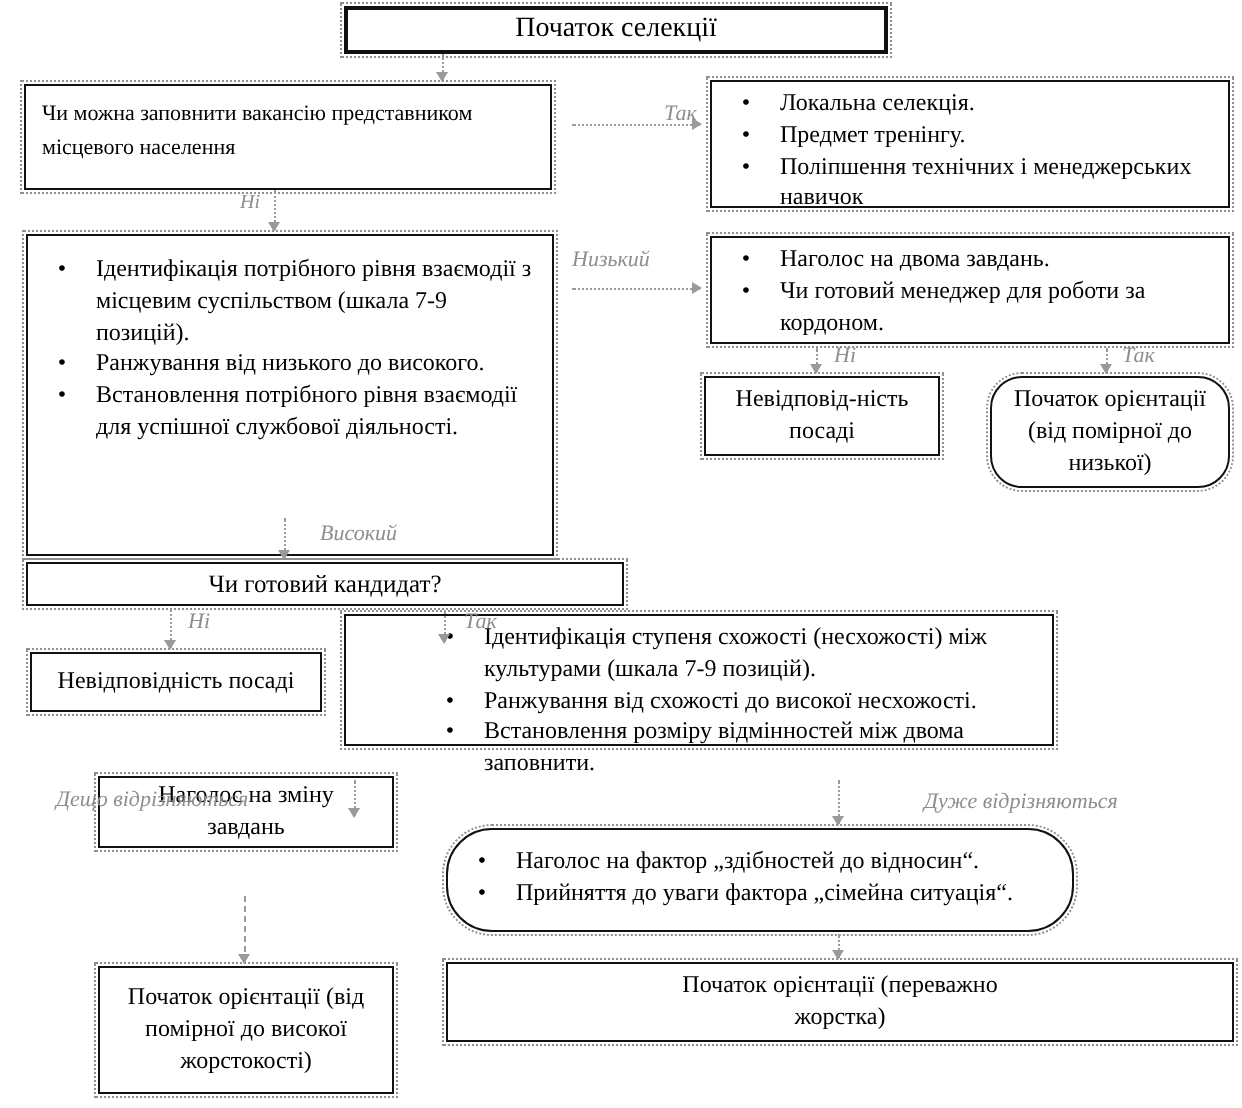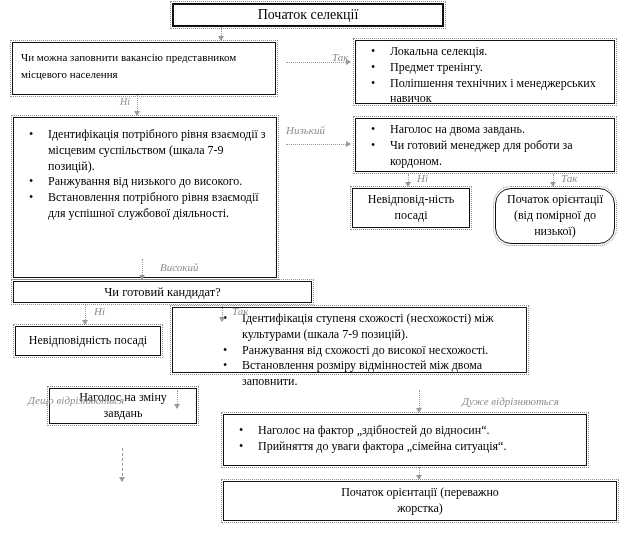--- a/index.html
+++ b/index.html
@@ -109,29 +109,32 @@
       </div>
     <div class="bi">
         <span>Встановлення розміру відмінностей між двома заповнити.</span>
       </div>
   </div>
 
   <div class="box box--center" style="left:49px;top:388px;width:148px;height:36px;">
     <span class="inner-narrow" style="max-width:120px;">Наголос на зміну завдань</span>
   </div>
 
-  <div class="box blist" style="left:223px;top:414px;width:364px;height:52px;padding-top:8px;">
+  <div class="box blist" style="left:223px;top:414px;width:314px;height:52px;padding-top:8px;border-radius:23px;">
     <div class="bi">
         <span>Наголос на фактор „здібностей до відносин“.</span>
       </div>
     <div class="bi">
         <span>Прийняття до уваги фактора „сімейна ситуація“.</span>
       </div>
   </div>
 
+  <div class="box box--center" style="left:49px;top:483px;width:148px;height:64px;">
+    <span class="inner-narrow" style="max-width:136px;">Початок орієнтації (від помірної до високої жорстокості)</span>
+  </div>
 
   <div class="box box--center" style="left:223px;top:481px;width:394px;height:40px;">
     <span class="inner-narrow" style="max-width:160px;">Початок орієнтації (переважно жорстка)</span>
   </div>
 
   <div class="vline" style="left:221px;top:27px;height:13px;"></div>
   <div class="hline" style="left:286px;top:62px;width:64px;"></div>
   <div class="vline" style="left:137px;top:95px;height:20px;"></div>
   <div class="hline" style="left:286px;top:144px;width:64px;"></div>
   <div class="vline" style="left:142px;top:259px;height:20px;"></div>

